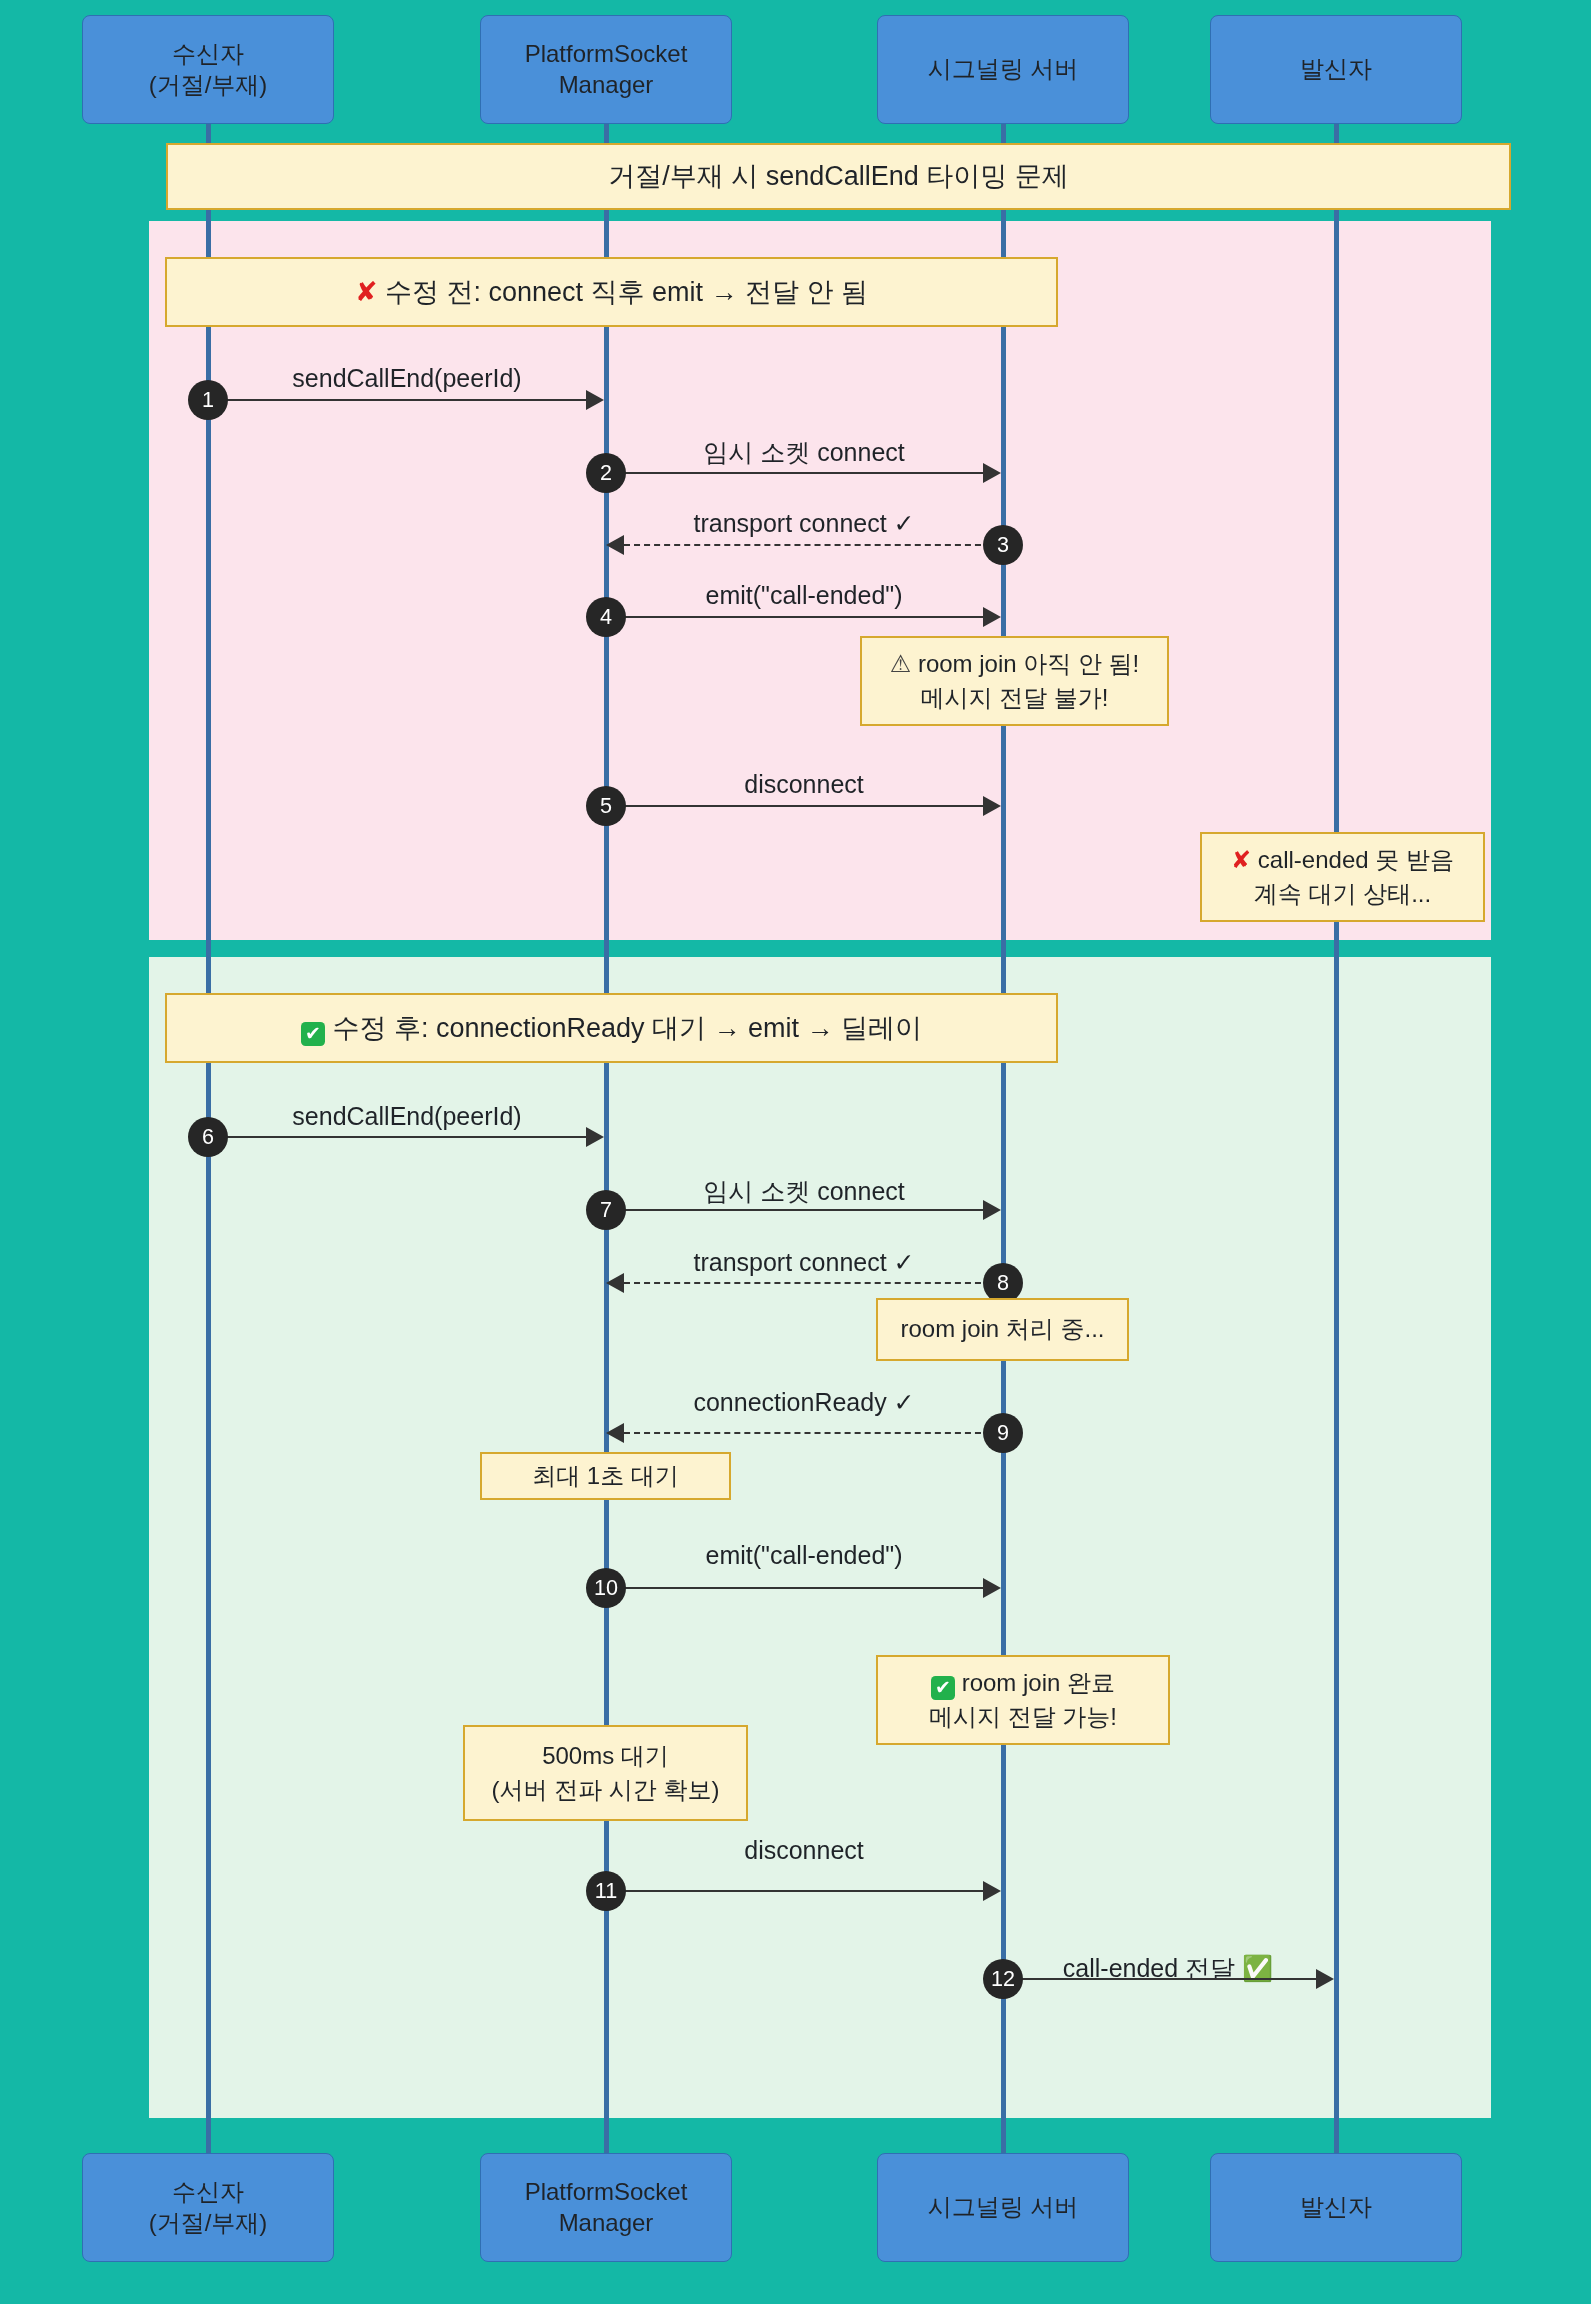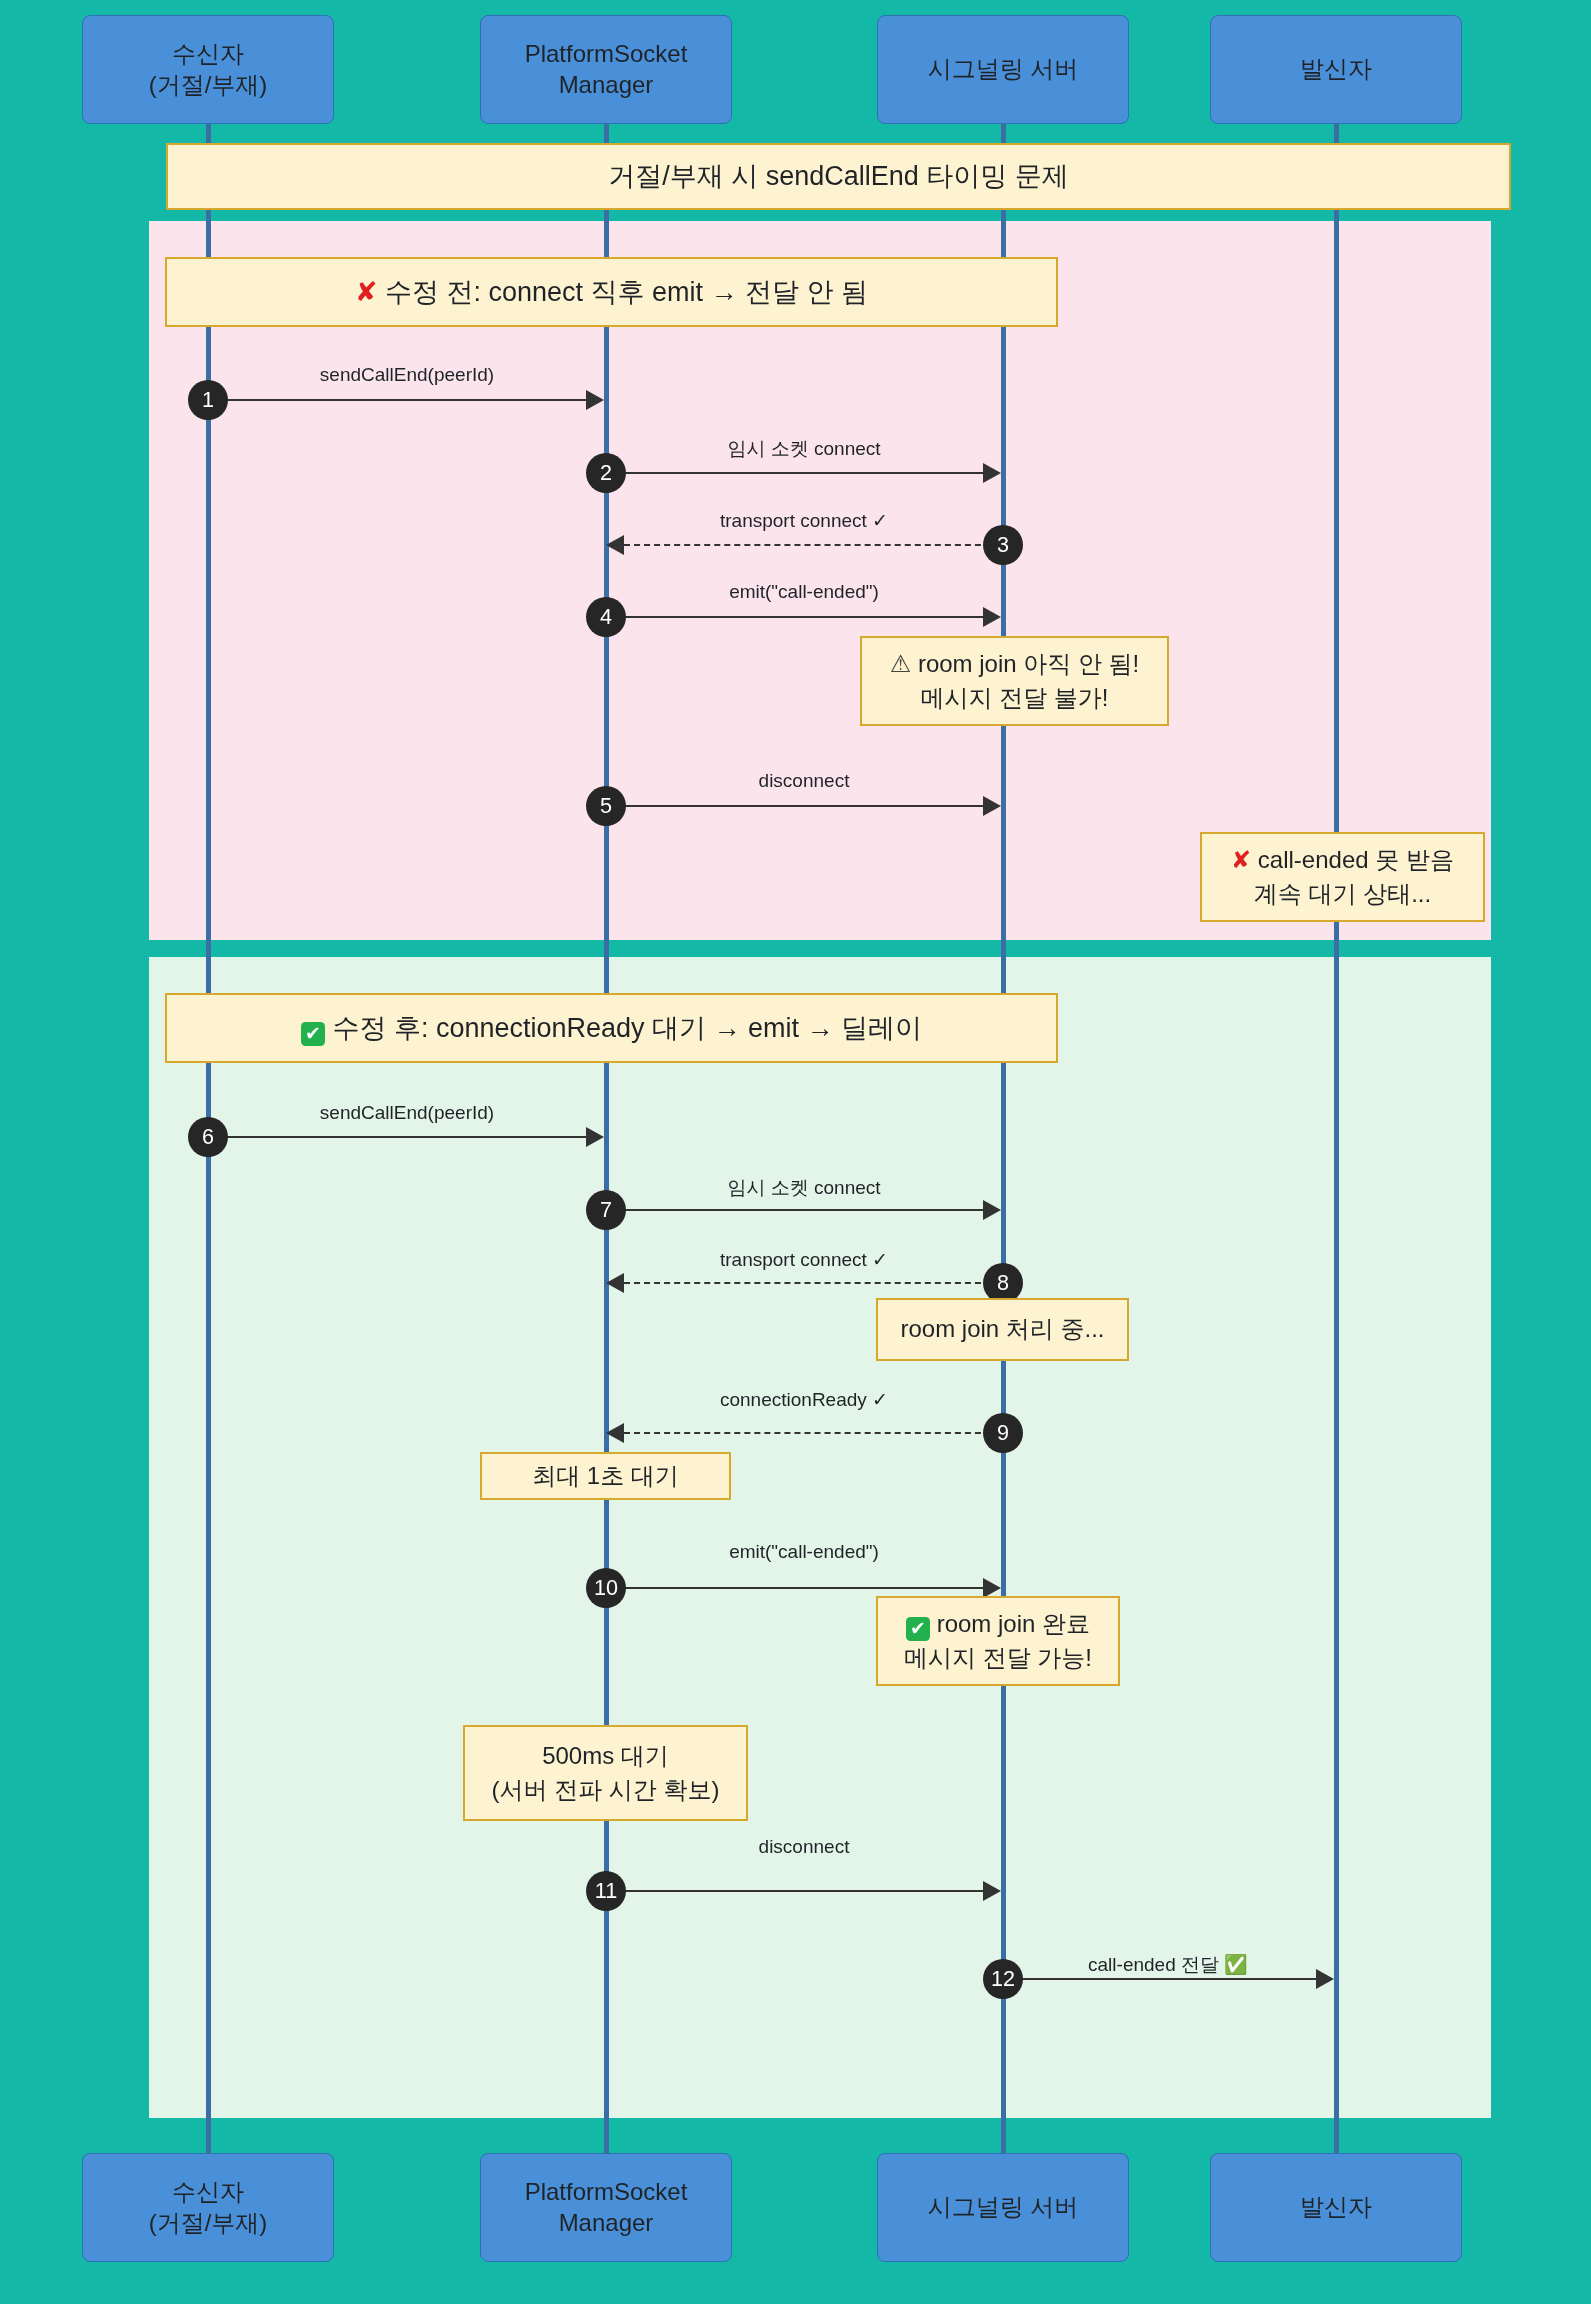--- a/index.html
+++ b/index.html
@@ -24,21 +24,21 @@
   .note.small{font-size:24px;}
 
   .msg{position:absolute;height:0;border-top:2.7px solid #333;}
   .msg.dashed{border-top:2.7px dashed #333;}
   .arrowhead{position:absolute;width:0;height:0;}
   .arrowhead.right{border-top:10px solid transparent;border-bottom:10px solid transparent;
                    border-left:18px solid #333;}
   .arrowhead.left{border-top:10px solid transparent;border-bottom:10px solid transparent;
                   border-right:18px solid #333;}
 
-  .msglabel{position:absolute;font-size:19px;color:#1f2328;white-space:nowrap;
+  .msglabel{position:absolute;font-size:25px;color:#1f2328;white-space:nowrap;
             text-align:center;transform:translateX(-50%);}
 
   .seqnum{position:absolute;width:40px;height:40px;border-radius:50%;background:#262626;
           color:#fff;font-size:21.6px;display:flex;align-items:center;justify-content:center;
           transform:translate(-50%,-50%);}
 
   .xmark{color:#e02020;font-weight:bold;}
   .okmark{display:inline-block;width:24px;height:24px;background:#22b14c;
           border-radius:4.5px;color:#fff;font-size:19px;line-height:24px;
           text-align:center;vertical-align:-2.7px;}
@@ -157,21 +157,21 @@
 
   <div class="note small" style="left:480px;top:1452px;width:251px;height:48px;">
     <span>최대 1초 대기</span>
   </div>
 
   <div class="msglabel" style="left:804px;top:1541px;">emit("call-ended")</div>
   <div class="msg" style="left:606px;top:1587px;width:377px;"></div>
   <div class="arrowhead right" style="left:983px;top:1578px;"></div>
   <div class="seqnum" style="left:606px;top:1588px;">10</div>
 
-  <div class="note small" style="left:876px;top:1596px;width:244px;height:90px;">
+  <div class="note small" style="left:876px;top:1655px;width:294px;height:90px;">
     <div>
       <div><span class="okmark">✔</span>&nbsp;<span>room join 완료</span></div>
       <div>메시지 전달 가능!</div>
     </div>
   </div>
 
   <div class="note small" style="left:463px;top:1725px;width:285px;height:96px;">
     <div>
       <div>500ms 대기</div>
       <div>(서버 전파 시간 확보)</div>

